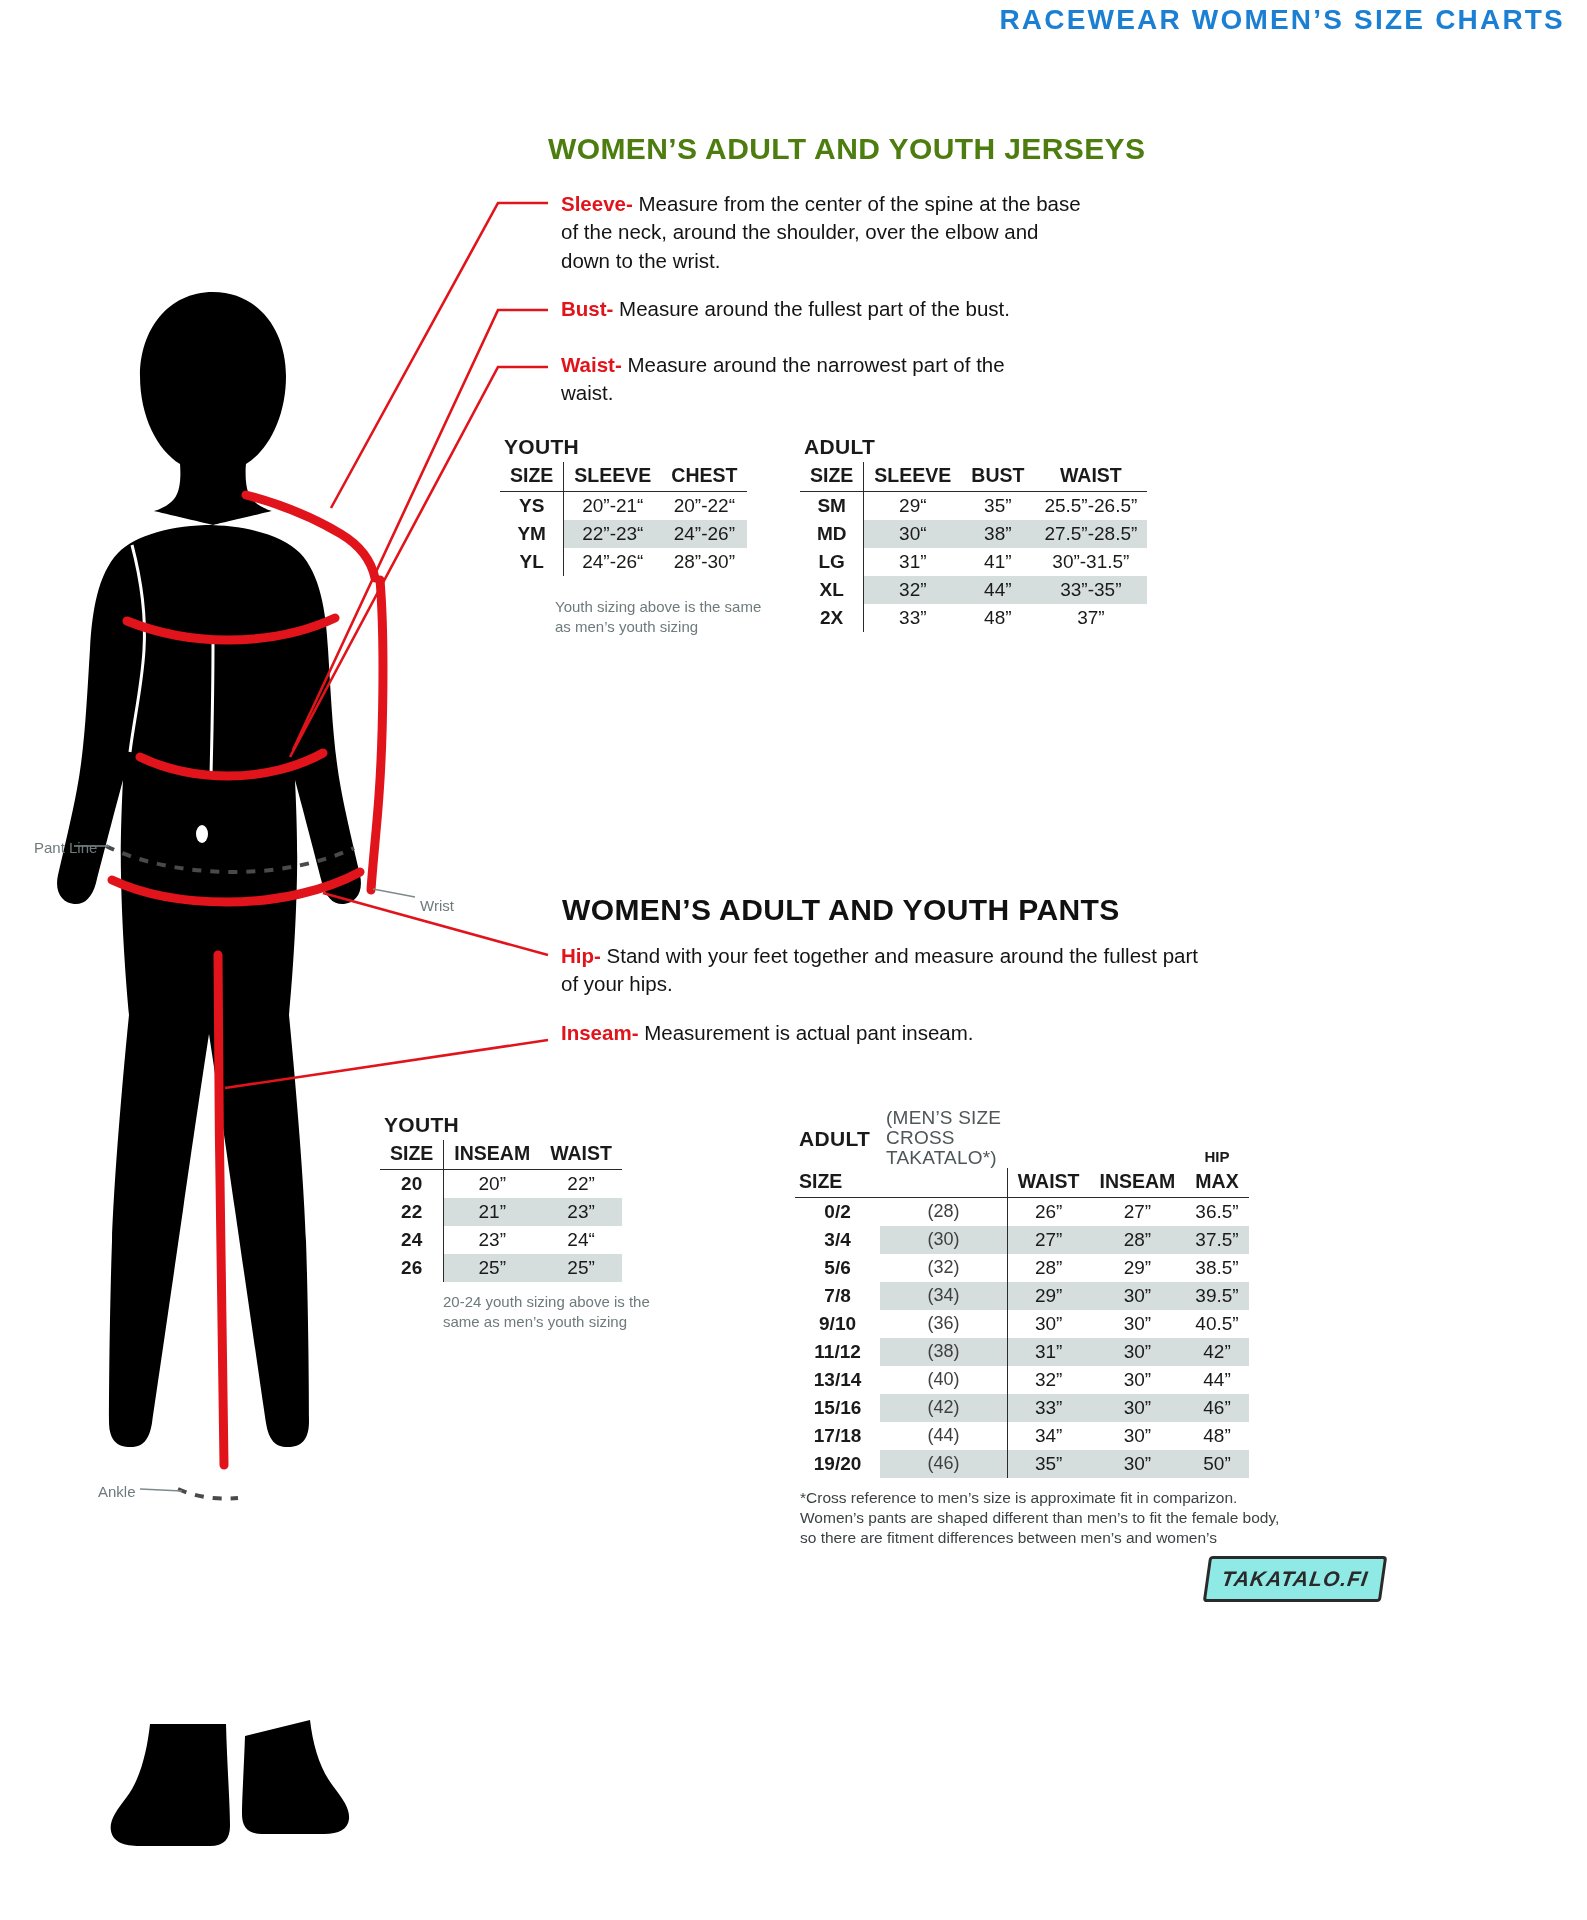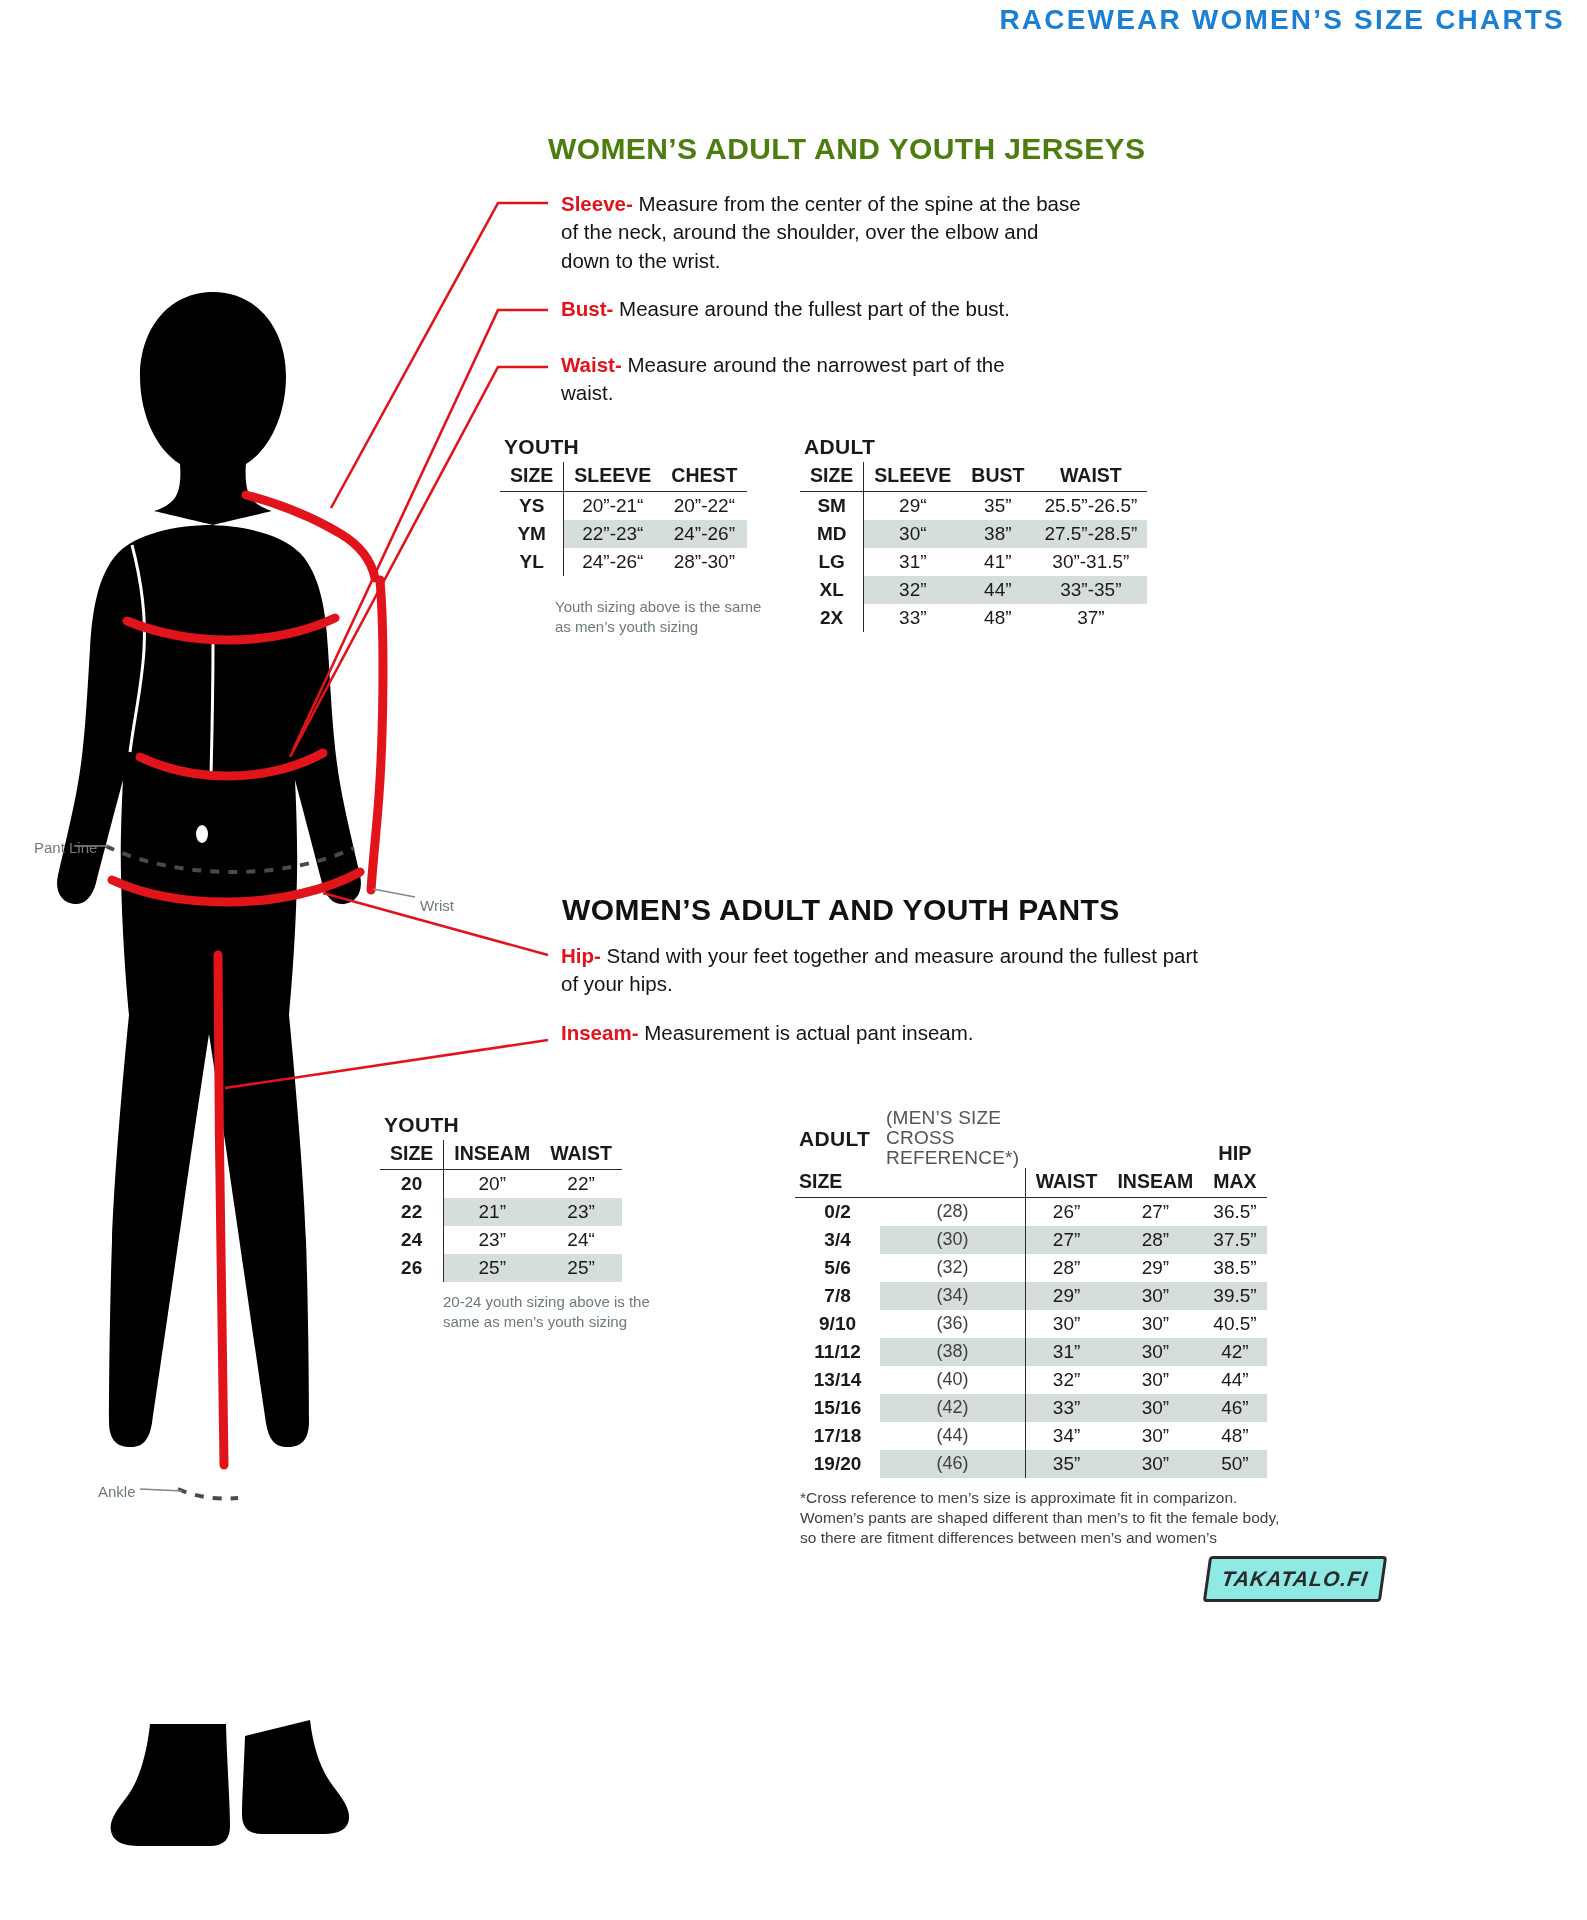--- a/index.html
+++ b/index.html
@@ -277,25 +277,25 @@
     </table>
   <div class="note" id="note-youth-pants">20-24 youth sizing above is the same as men’s youth sizing</div>
 
   <table class="tbl" id="adult-pants">
     <tbody>
         <tr>
       <td class="grp" style="padding-bottom:0">ADULT</td>
       <td class="xref" style="text-align:left;line-height:1.05;padding:0 6px">
         <span>(MEN’S SIZE</span><br>
         <span>CROSS</span><br>
-        <span>REFERENCE*)</span>
+        <span>TAKATALO*)</span>
       </td>
       <td></td>
           <td></td>
-      <td style="font-weight:bold;font-size:20px;vertical-align:bottom">HIP</td>
+      <td style="font-weight:bold;font-size:15px;vertical-align:bottom">HIP</td>
     </tr>
     <tr>
       <th style="text-align:left;padding-left:4px">SIZE</th>
       <th class="divider"></th>
       <th>WAIST</th>
       <th>INSEAM</th>
       <th>MAX</th>
     </tr>
     <tr class="rule-top">
       <td class="sizecol">0/2</td>

